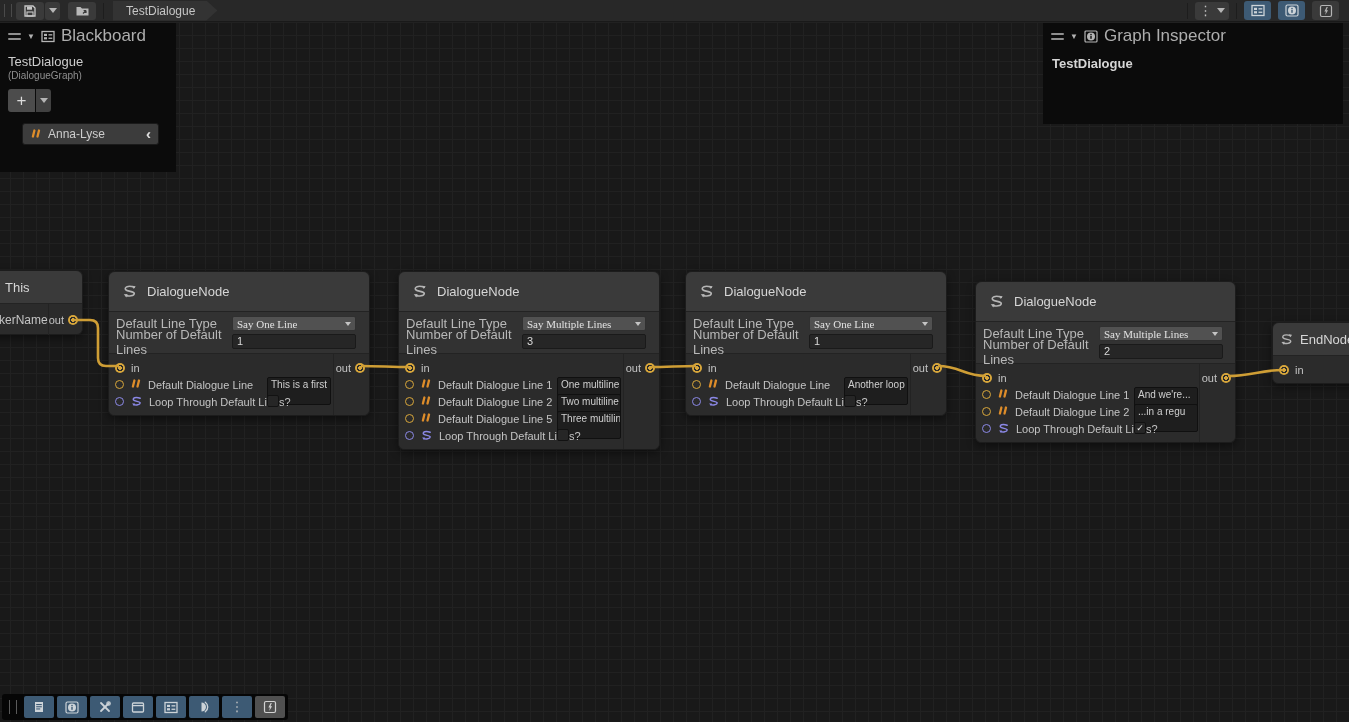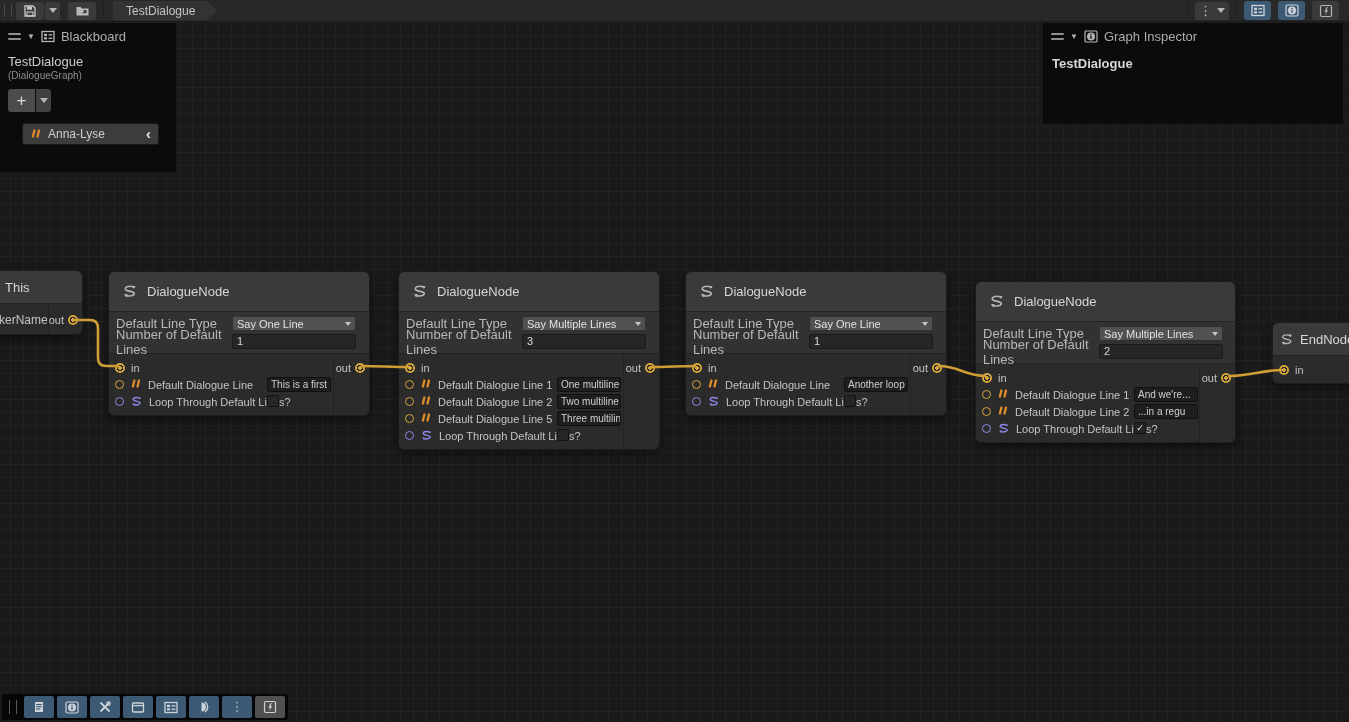--- a/index.html
+++ b/index.html
@@ -45,21 +45,21 @@
   .toggle.off { background:#3a3a3a; }
   .toggles { display:flex; gap:7px; }
   .kebab-glyph { font-size:13px; color:#c2c2c2; line-height:10px; }
 
   
   .panel { position:absolute; background:#0b0b0b; z-index:20; }
   .panel-header { height:26px; display:flex; align-items:center; gap:6px; padding:0 8px; }
   .p-handle { width:13px; display:flex; flex-direction:column; gap:3px; }
   .p-handle i { display:block; height:2px; background:#8f8f8f; border-radius:1px; }
   .p-collapse { font-size:8px; color:#b2b2b2; }
-  .panel-title { font-size:13px; color:#adadad;text-align:center; }
+  .panel-title { font-size:17px; color:#adadad;text-align:center; }
   .bb-graphname { font-size:13px; color:#cdcdcd; margin:5px 0 0 8px; }
   .bb-graphtype { font-size:10px; color:#8f8f8f; margin:1px 0 0 8px; }
   .bb-addrow { display:flex; margin:8px 0 0 8px; gap:1px; }
   .bb-plus { width:27px; height:23px; background:#4c4c4c; border-radius:3px 0 0 3px; color:#dcdcdc; font-size:17px; display:flex; align-items:center; justify-content:center; }
   .bb-plus-caret { width:15px; height:23px; background:#414141; border-radius:0 3px 3px 0; display:flex; align-items:center; justify-content:center; }
   .bb-pill {
     margin:11px 0 0 22px; width:137px; height:22px; background:#3c3c3c;
     border:1px solid #1a1a1a; border-radius:3px; display:flex; align-items:center; gap:6px; padding:0 7px;
   }
   .bb-pill-name { flex:1; font-size:12px; color:#cccccc; }
@@ -77,37 +77,37 @@
     display:flex; align-items:center; gap:9px; padding:0 12px;
     font-size:13px; color:#d6d6d6;
   }
   .node-props { background:#323232; border-bottom:1px solid #232323; padding:2px 6px 2px 0; }
   .prop-row { display:flex; align-items:center; height:17px; margin:1px 0; }
   .prop-label { width:123px; padding-left:7px; font-size:13px; color:#b8b8b8; }
   .dropdown {
     width:124px; height:15px; background:#515151; border:1px solid #303030; border-radius:2px;
     display:flex; align-items:center; font-size:11px; color:#e2e2e2; padding:0 4px; gap:4px;
   }
-  .dropdown span { flex:1; white-space:nowrap; overflow:hidden; }
+  .dropdown span { flex:1; white-space:nowrap; overflow:hidden;font-family:Liberation Serif, serif; }
   .dd-caret { width:0; height:0; border-left:3.5px solid transparent; border-right:3.5px solid transparent; border-top:4.5px solid #c4c4c4; }
   .textfield {
     width:124px; height:15px; background:#262626; border:1px solid #1a1a1a; border-radius:2px;
     font-size:11px; color:#d8d8d8; padding:0 4px; line-height:13px;
   }
   .node-ports { display:flex; border-radius:0 0 6px 6px; background:#2b2b2b; }
   .ports-left { flex:1; padding:5px 0; }
   .port-row { position:relative; height:17px; display:flex; align-items:center; padding-left:6px; gap:6px; }
   .port { width:10px; height:10px; border-radius:50%; flex:none; }
   .port.conn { background:radial-gradient(circle,#d7a63b 0 1.8px,#2b2b2b 1.9px 3.1px,#d7a63b 3.2px 5px); }
   .port.hollow-o { width:9px; height:9px; border:1.5px solid #d7a63b; background:transparent; }
   .port.hollow-b { width:9px; height:9px; border:1.5px solid #8b88e6; background:transparent; }
   .port-label { font-size:11px; color:#c4c4c4; white-space:nowrap; }
   .mini-icon { flex:none; display:flex; }
   .inline-field {
-    position:absolute; left:158px; top:1px; width:64px; height:15px;
+    position:absolute; left:158px; top:1px; width:64px; height:28px;
     background:#1e1e1e; border:1px solid #101010; border-radius:2px;
     font-size:10px; color:#cfcfcf; padding:0 3px; line-height:13px;
     white-space:nowrap; overflow:hidden;
   }
   .checkbox {
     position:absolute; left:158px; top:2px; width:12px; height:12px;
     background:#262626; border:1px solid #121212; border-radius:2px;
     display:flex; align-items:center; justify-content:center;
     font-size:9px; color:#ededed; line-height:10px;
   }

